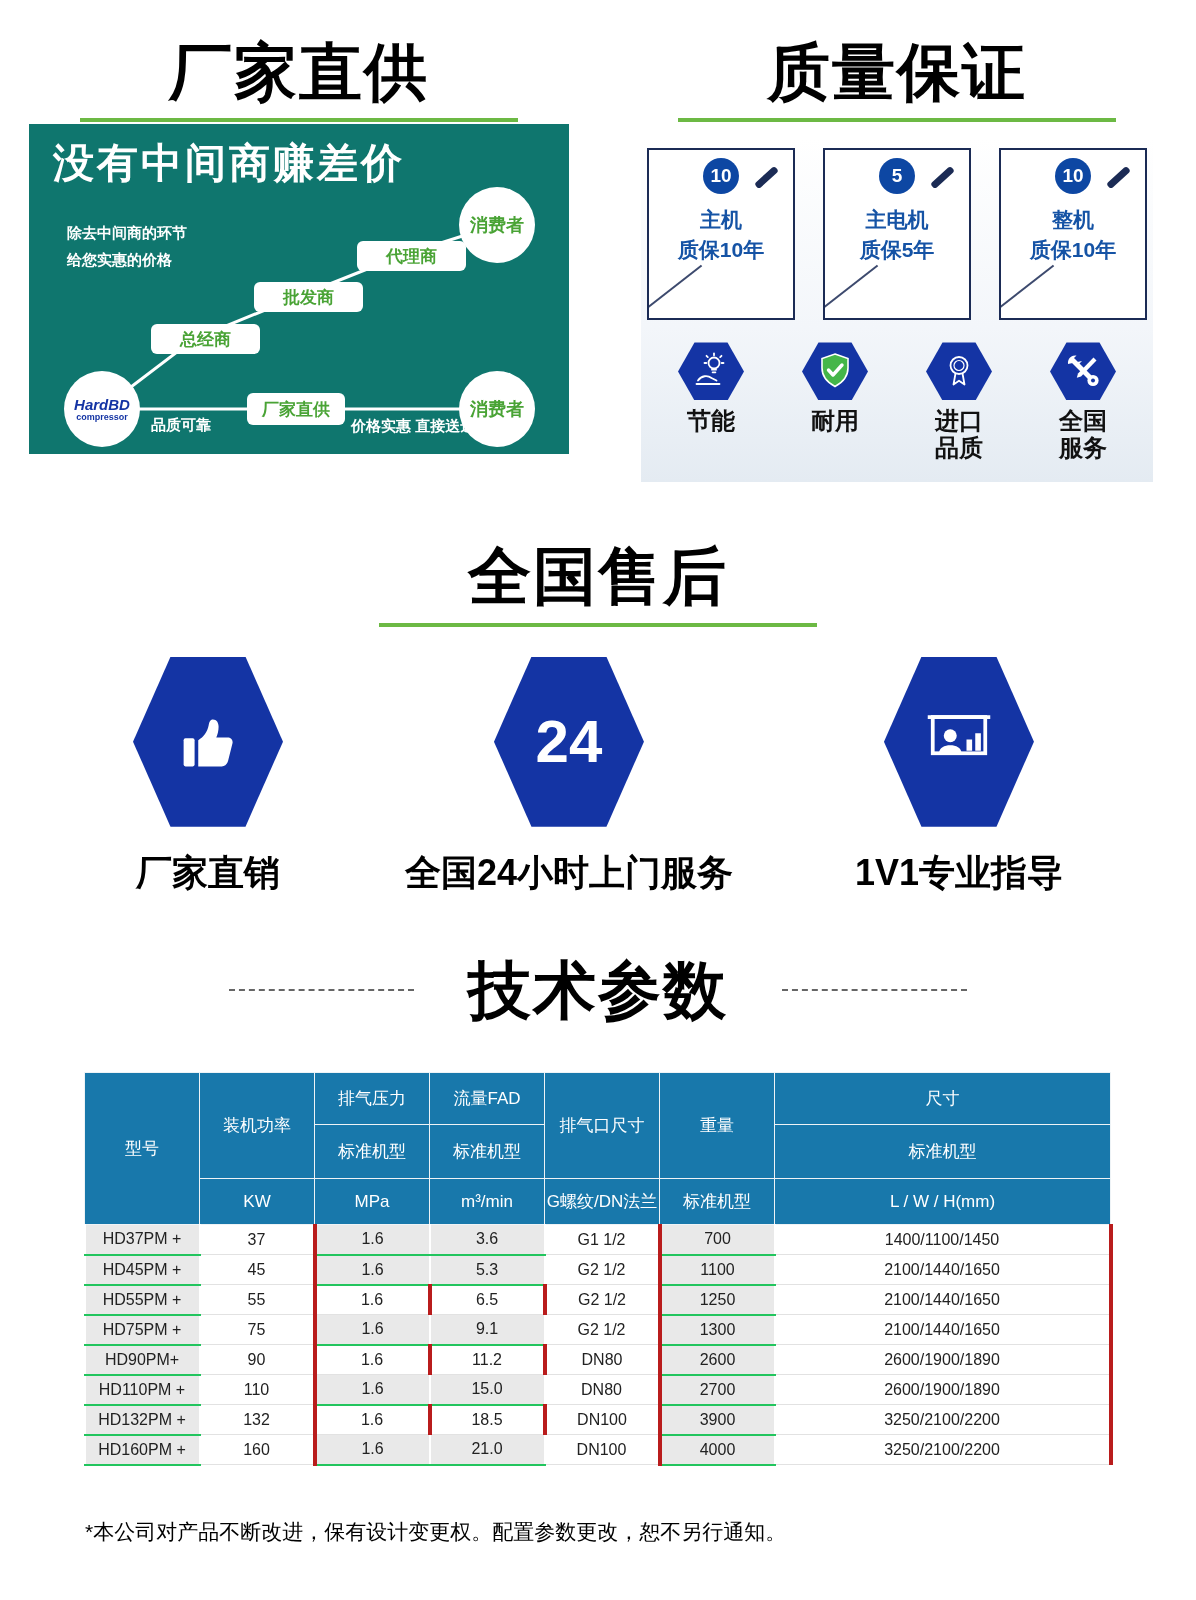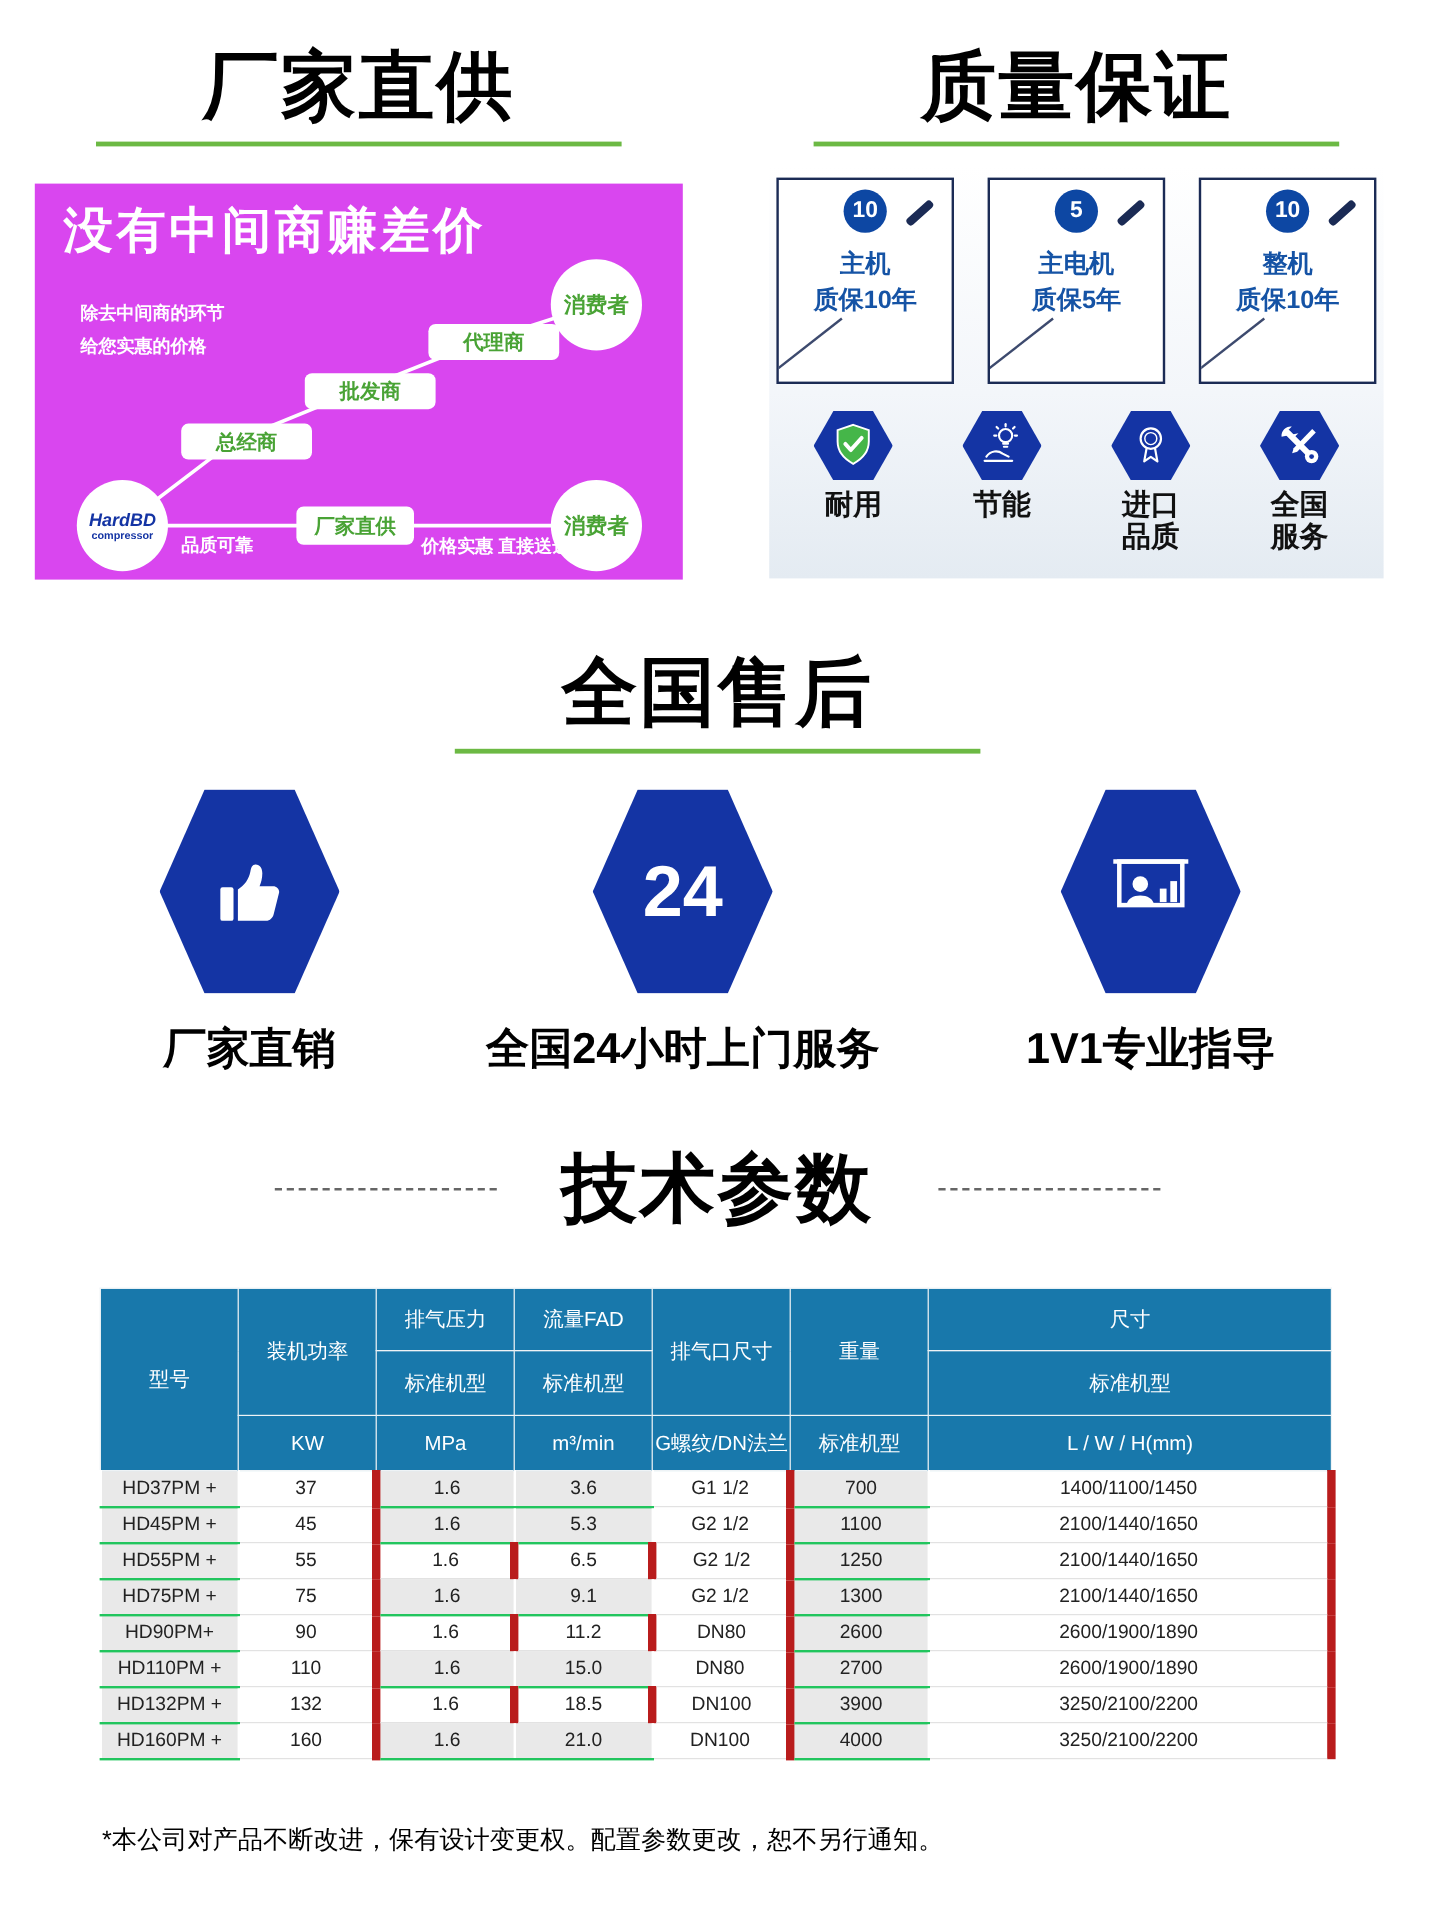--- a/index.html
+++ b/index.html
@@ -12,22 +12,22 @@
   .sec-head { text-align:center; }
   .sec-title { font-size:63px; font-weight:900; color:#000; letter-spacing:2px; line-height:1.15; }
   .green-line { width:438px; height:4px; background:#6cb944; margin:10px auto 0; }
 
   
   .top-row { display:flex; padding-top:36px; }
   .col { width:598px; }
 
   
   .diagram {
-    position:relative; width:540px; height:330px; margin:31px auto 0;
-    background:#d946ef; overflow:hidden;
+    position:relative; width:540px; height:330px; margin:2px auto 0;
+    background:#0f766e; overflow:hidden;
   }
   .diagram svg.lines { position:absolute; left:0; top:0; }
   .banner-title { position:absolute; left:24px; top:12px; color:#fff; font-size:41px; font-weight:900; letter-spacing:3px; white-space:nowrap; }
   .banner-sub { position:absolute; left:38px; top:96px; color:#fff; font-size:15px; font-weight:700; line-height:1.75; }
   .pill {
     position:absolute; width:109px; height:30px; background:#fff; border-radius:6px;
     color:#49a335; font-size:17px; font-weight:800; display:flex; align-items:center; justify-content:center; white-space:nowrap;
   }
   .pill.factory { width:98px; height:32px; }
   .circle {
@@ -86,21 +86,21 @@
   table.spec-table { width:1026px; margin:46px auto 0; border-collapse:collapse; table-layout:fixed; }
   .spec-table th {
     background:#1878ab; color:#fff; font-weight:400; font-size:17px;
     border:1px solid #eef3f6; text-align:center; vertical-align:middle;
   }
   .spec-table thead tr:nth-child(1) th { height:52px; }
   .spec-table thead tr:nth-child(2) th { height:54px; }
   .spec-table thead tr:nth-child(3) th { height:46px; }
   .spec-table td {
     height:30px; text-align:center; vertical-align:middle; font-size:16px; color:#222;
-    background:#fff; border-bottom:1px solid #e2e2e2; border-right:7px solid #b91c1c;
+    background:#fff; border-bottom:1px solid #e2e2e2; border-right:4px solid #b91c1c;
   }
   .spec-table td.g { background:#e9e9e9; border-left:2px solid #fff; border-right:2px solid #fff; border-bottom:2px solid #22c55e; }
   .footnote { margin:52px 0 0 85px; font-size:21px; font-weight:500; color:#000; }
 </style>
 </head>
 <body>
 
 <div class="page">
 
   <div class="top-row">
@@ -173,30 +173,20 @@
             <span class="tick"></span>
             <span class="num-circle">10</span>
             <div class="w-line1">整机</div>
             <div class="w-line2">质保10年</div>
             <span class="slash"></span>
           </div>
 
         </div>
 
         <div class="features">
-
-          <div class="feature">
-            <div class="hex-sm">
-              <svg width="40" height="40" viewBox="0 0 40 40">
-                <path d="M20 3 L33 7.5 V17 c0 9 -5.5 14.5 -13 18.5 C12.5 31.5 7 26 7 17 V7.5 Z" fill="#45b649" stroke="#fff" stroke-width="1.6"></path>
-                <path d="M13.5 19 l4.5 5 l9 -10" stroke="#fff" stroke-width="3.4" fill="none" stroke-linecap="round" stroke-linejoin="round"></path>
-              </svg>
-            </div>
-            <div class="f-label">耐用</div>
-          </div>
 
           <div class="feature">
             <div class="hex-sm">
               <svg width="40" height="40" viewBox="0 0 40 40">
                 <g stroke="#fff" stroke-width="1.8" fill="none" stroke-linecap="round">
                   <circle cx="23" cy="12" r="5.5"></circle>
                   <path d="M21 18.7 h4"></path>
                     <path d="M21.6 21.3 h2.8"></path>
                   <path d="M23 2.5 v1.8"></path>
                     <path d="M30.5 4.8 l-1.3 1.3"></path>
@@ -207,20 +197,30 @@
                   <path d="M5.5 33 h23"></path>
                 </g>
               </svg>
             </div>
             <div class="f-label">节能</div>
           </div>
 
           <div class="feature">
             <div class="hex-sm">
               <svg width="40" height="40" viewBox="0 0 40 40">
+                <path d="M20 3 L33 7.5 V17 c0 9 -5.5 14.5 -13 18.5 C12.5 31.5 7 26 7 17 V7.5 Z" fill="#45b649" stroke="#fff" stroke-width="1.6"></path>
+                <path d="M13.5 19 l4.5 5 l9 -10" stroke="#fff" stroke-width="3.4" fill="none" stroke-linecap="round" stroke-linejoin="round"></path>
+              </svg>
+            </div>
+            <div class="f-label">耐用</div>
+          </div>
+
+          <div class="feature">
+            <div class="hex-sm">
+              <svg width="40" height="40" viewBox="0 0 40 40">
                 <g fill="none" stroke="#fff">
                   <circle cx="20" cy="14.5" r="8.5" stroke-width="1.8"></circle>
                   <circle cx="20" cy="14.5" r="5" stroke-width="1.2"></circle>
                   <path d="M16.5 22.5 L14.5 33.5 l5.5 -3.8 5.5 3.8 -2 -11" stroke-width="1.8" stroke-linejoin="round"></path>
                 </g>
               </svg>
             </div>
             <div class="f-label">进口
 品质</div>
           </div>

